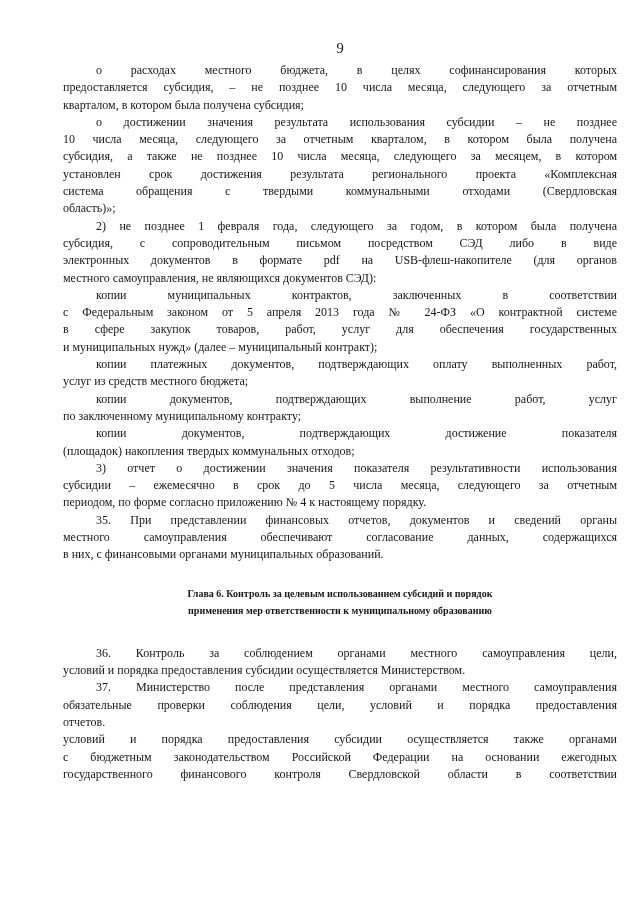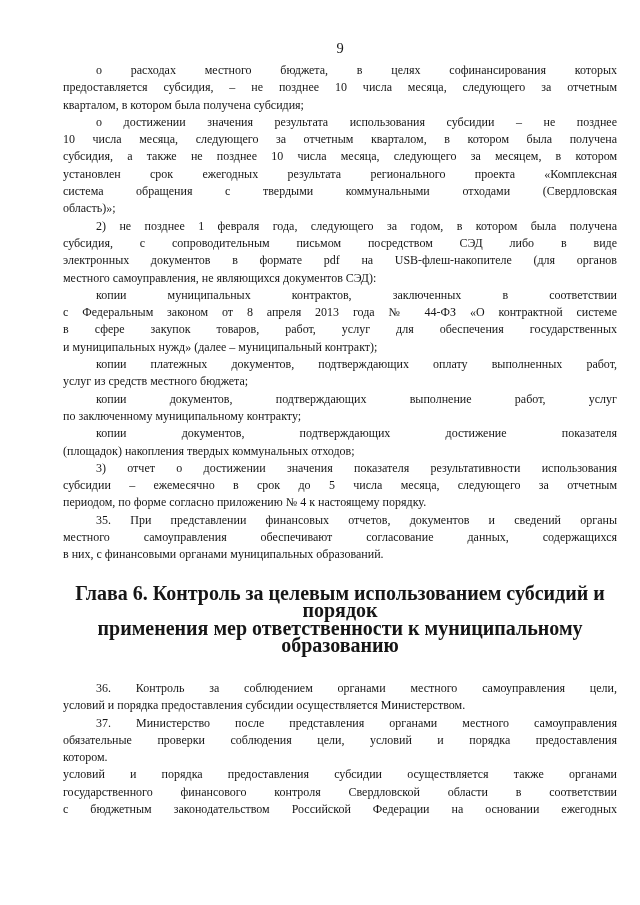--- a/index.html
+++ b/index.html
@@ -42,52 +42,52 @@
   }
   .block.heading {
     margin-top: 21px;
     margin-bottom: 25px;
     font-weight: 700;
   }
   .block.heading .line {
     text-align: center;
     text-align-last: center;
     padding-left: 0;
-    font-size: 20px;
+    font-size: 10px;
     line-height: 17.6px;
   }
 </style>
 </head>
 <body>
 
 <div class="page">
   <div class="page-number">9</div>
   <div id="text-block">
       <div class="block paragraph">
         <div class="line indent">о расходах местного бюджета, в целях софинансирования которых</div>
         <div class="line">предоставляется субсидия, – не позднее 10 числа месяца, следующего за отчетным</div>
         <div class="line end">кварталом, в котором была получена субсидия;</div>
       </div>
       <div class="block paragraph">
         <div class="line indent">о достижении значения результата использования субсидии – не позднее</div>
         <div class="line">10 числа месяца, следующего за отчетным кварталом, в котором была получена</div>
         <div class="line">субсидия, а также не позднее 10 числа месяца, следующего за месяцем, в котором</div>
-        <div class="line">установлен срок ежегодных результата регионального проекта «Комплексная</div>
+        <div class="line">установлен срок достижения результата регионального проекта «Комплексная</div>
         <div class="line">система обращения с твердыми коммунальными отходами (Свердловская</div>
         <div class="line end">область)»;</div>
       </div>
       <div class="block paragraph">
         <div class="line indent">2) не позднее 1 февраля года, следующего за годом, в котором была получена</div>
         <div class="line">субсидия, с сопроводительным письмом посредством СЭД либо в виде</div>
         <div class="line">электронных документов в формате pdf на USB-флеш-накопителе (для органов</div>
         <div class="line end">местного самоуправления, не являющихся документов СЭД):</div>
       </div>
       <div class="block paragraph">
         <div class="line indent">копии муниципальных контрактов, заключенных в соответствии</div>
-        <div class="line">с Федеральным законом от 8 апреля 2013 года № 44-ФЗ «О контрактной системе</div>
+        <div class="line">с Федеральным законом от 5 апреля 2013 года № 24-ФЗ «О контрактной системе</div>
         <div class="line">в сфере закупок товаров, работ, услуг для обеспечения государственных</div>
         <div class="line end">и муниципальных нужд» (далее – муниципальный контракт);</div>
       </div>
       <div class="block paragraph">
         <div class="line indent">копии платежных документов, подтверждающих оплату выполненных работ,</div>
         <div class="line end">услуг из средств местного бюджета;</div>
       </div>
       <div class="block paragraph">
         <div class="line indent">копии документов, подтверждающих выполнение работ, услуг</div>
         <div class="line end">по заключенному муниципальному контракту;</div>
@@ -110,21 +110,21 @@
         <div class="line end">Глава 6. Контроль за целевым использованием субсидий и порядок</div>
         <div class="line end">применения мер ответственности к муниципальному образованию</div>
       </div>
       <div class="block paragraph">
         <div class="line indent">36. Контроль за соблюдением органами местного самоуправления цели,</div>
         <div class="line end">условий и порядка предоставления субсидии осуществляется Министерством.</div>
       </div>
       <div class="block paragraph">
         <div class="line indent">37. Министерство после представления органами местного самоуправления</div>
         <div class="line">обязательные проверки соблюдения цели, условий и порядка предоставления</div>
-        <div class="line end">котором.</div>
+        <div class="line end">отчетов.</div>
       </div>
       <div class="block paragraph">
         <div class="line">условий и порядка предоставления субсидии осуществляется также органами</div>
+        <div class="line">с бюджетным законодательством Российской Федерации на основании ежегодных</div>
         <div class="line">государственного финансового контроля Свердловской области в соответствии</div>
-        <div class="line">с бюджетным законодательством Российской Федерации на основании ежегодных</div>
       </div>
     </div>
 </div>
 
 </body></html>

